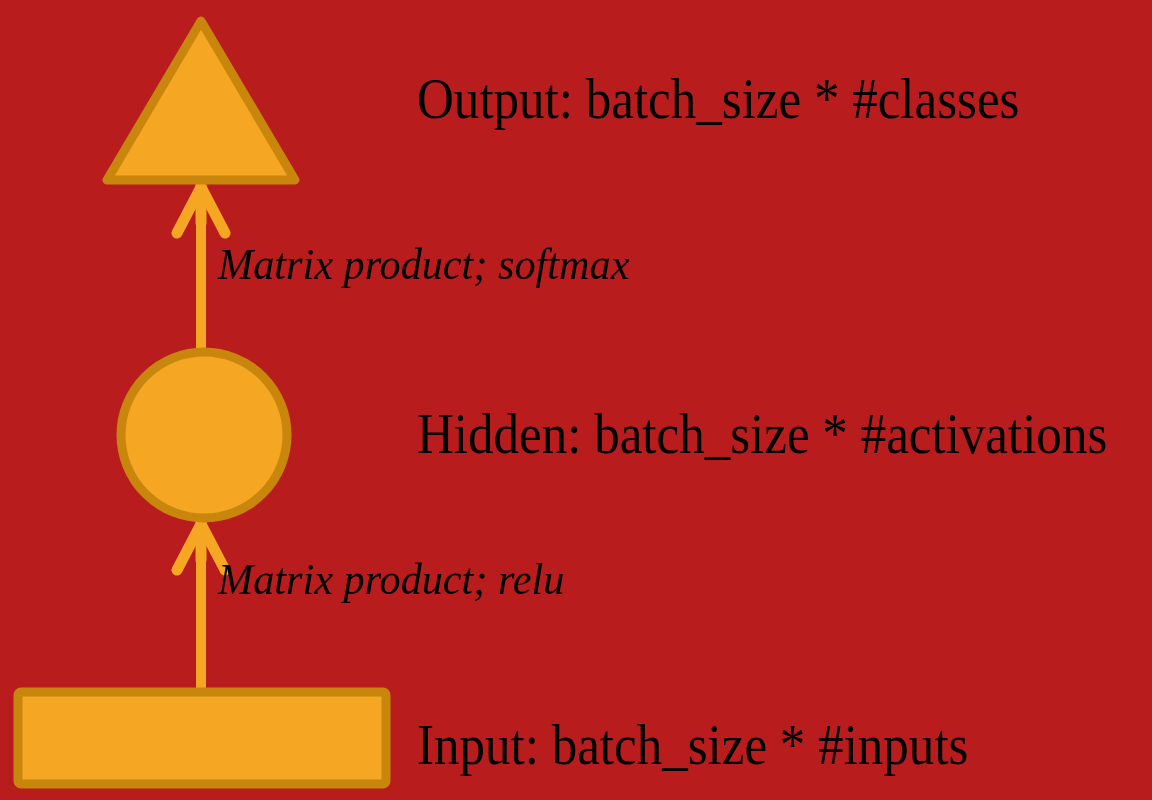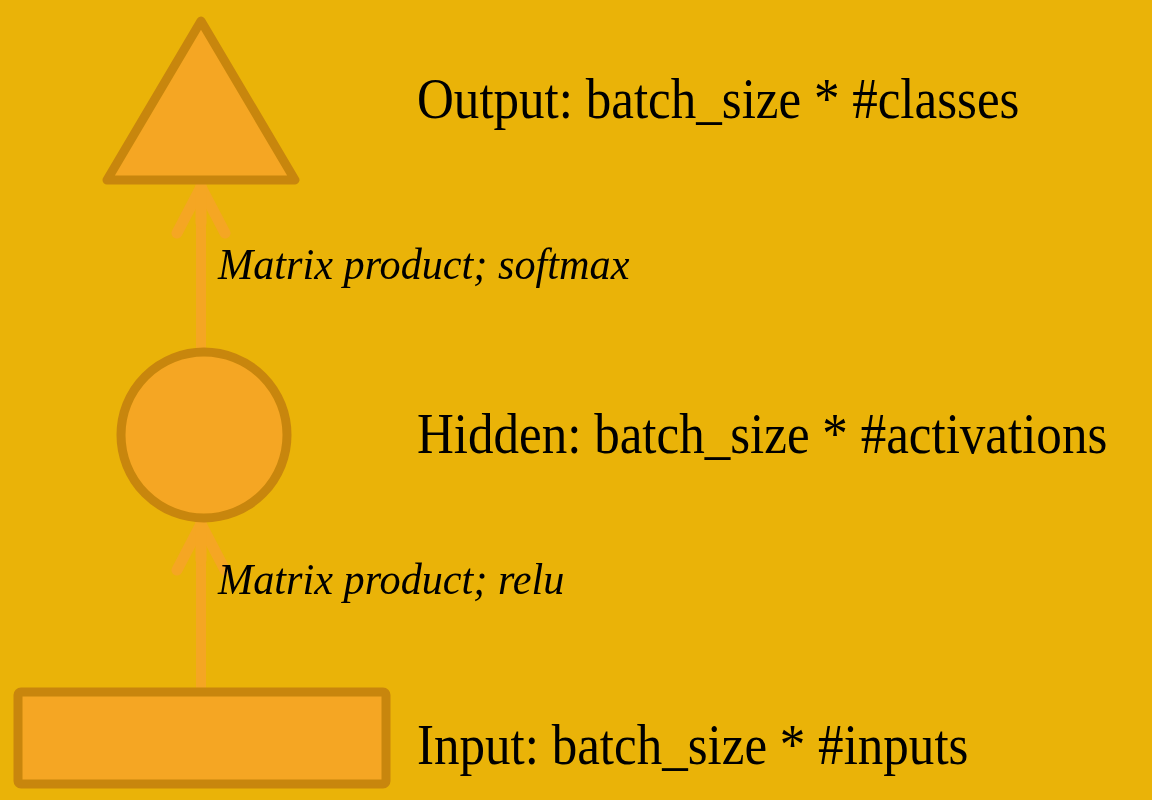--- a/index.html
+++ b/index.html
@@ -5,21 +5,21 @@
 <style>
   html, body {
     margin: 0;
     padding: 0;
     background: #ffffff;
   }
   #canvas {
     position: relative;
     width: 1152px;
     height: 800px;
-    background: #eab308;
+    background: #b91c1c;
     overflow: hidden;
     font-family: "Liberation Serif", "DejaVu Serif", serif;
   }
   #diagram-svg {
     position: absolute;
     left: 0;
     top: 0;
     width: 1152px;
     height: 800px;
   }

